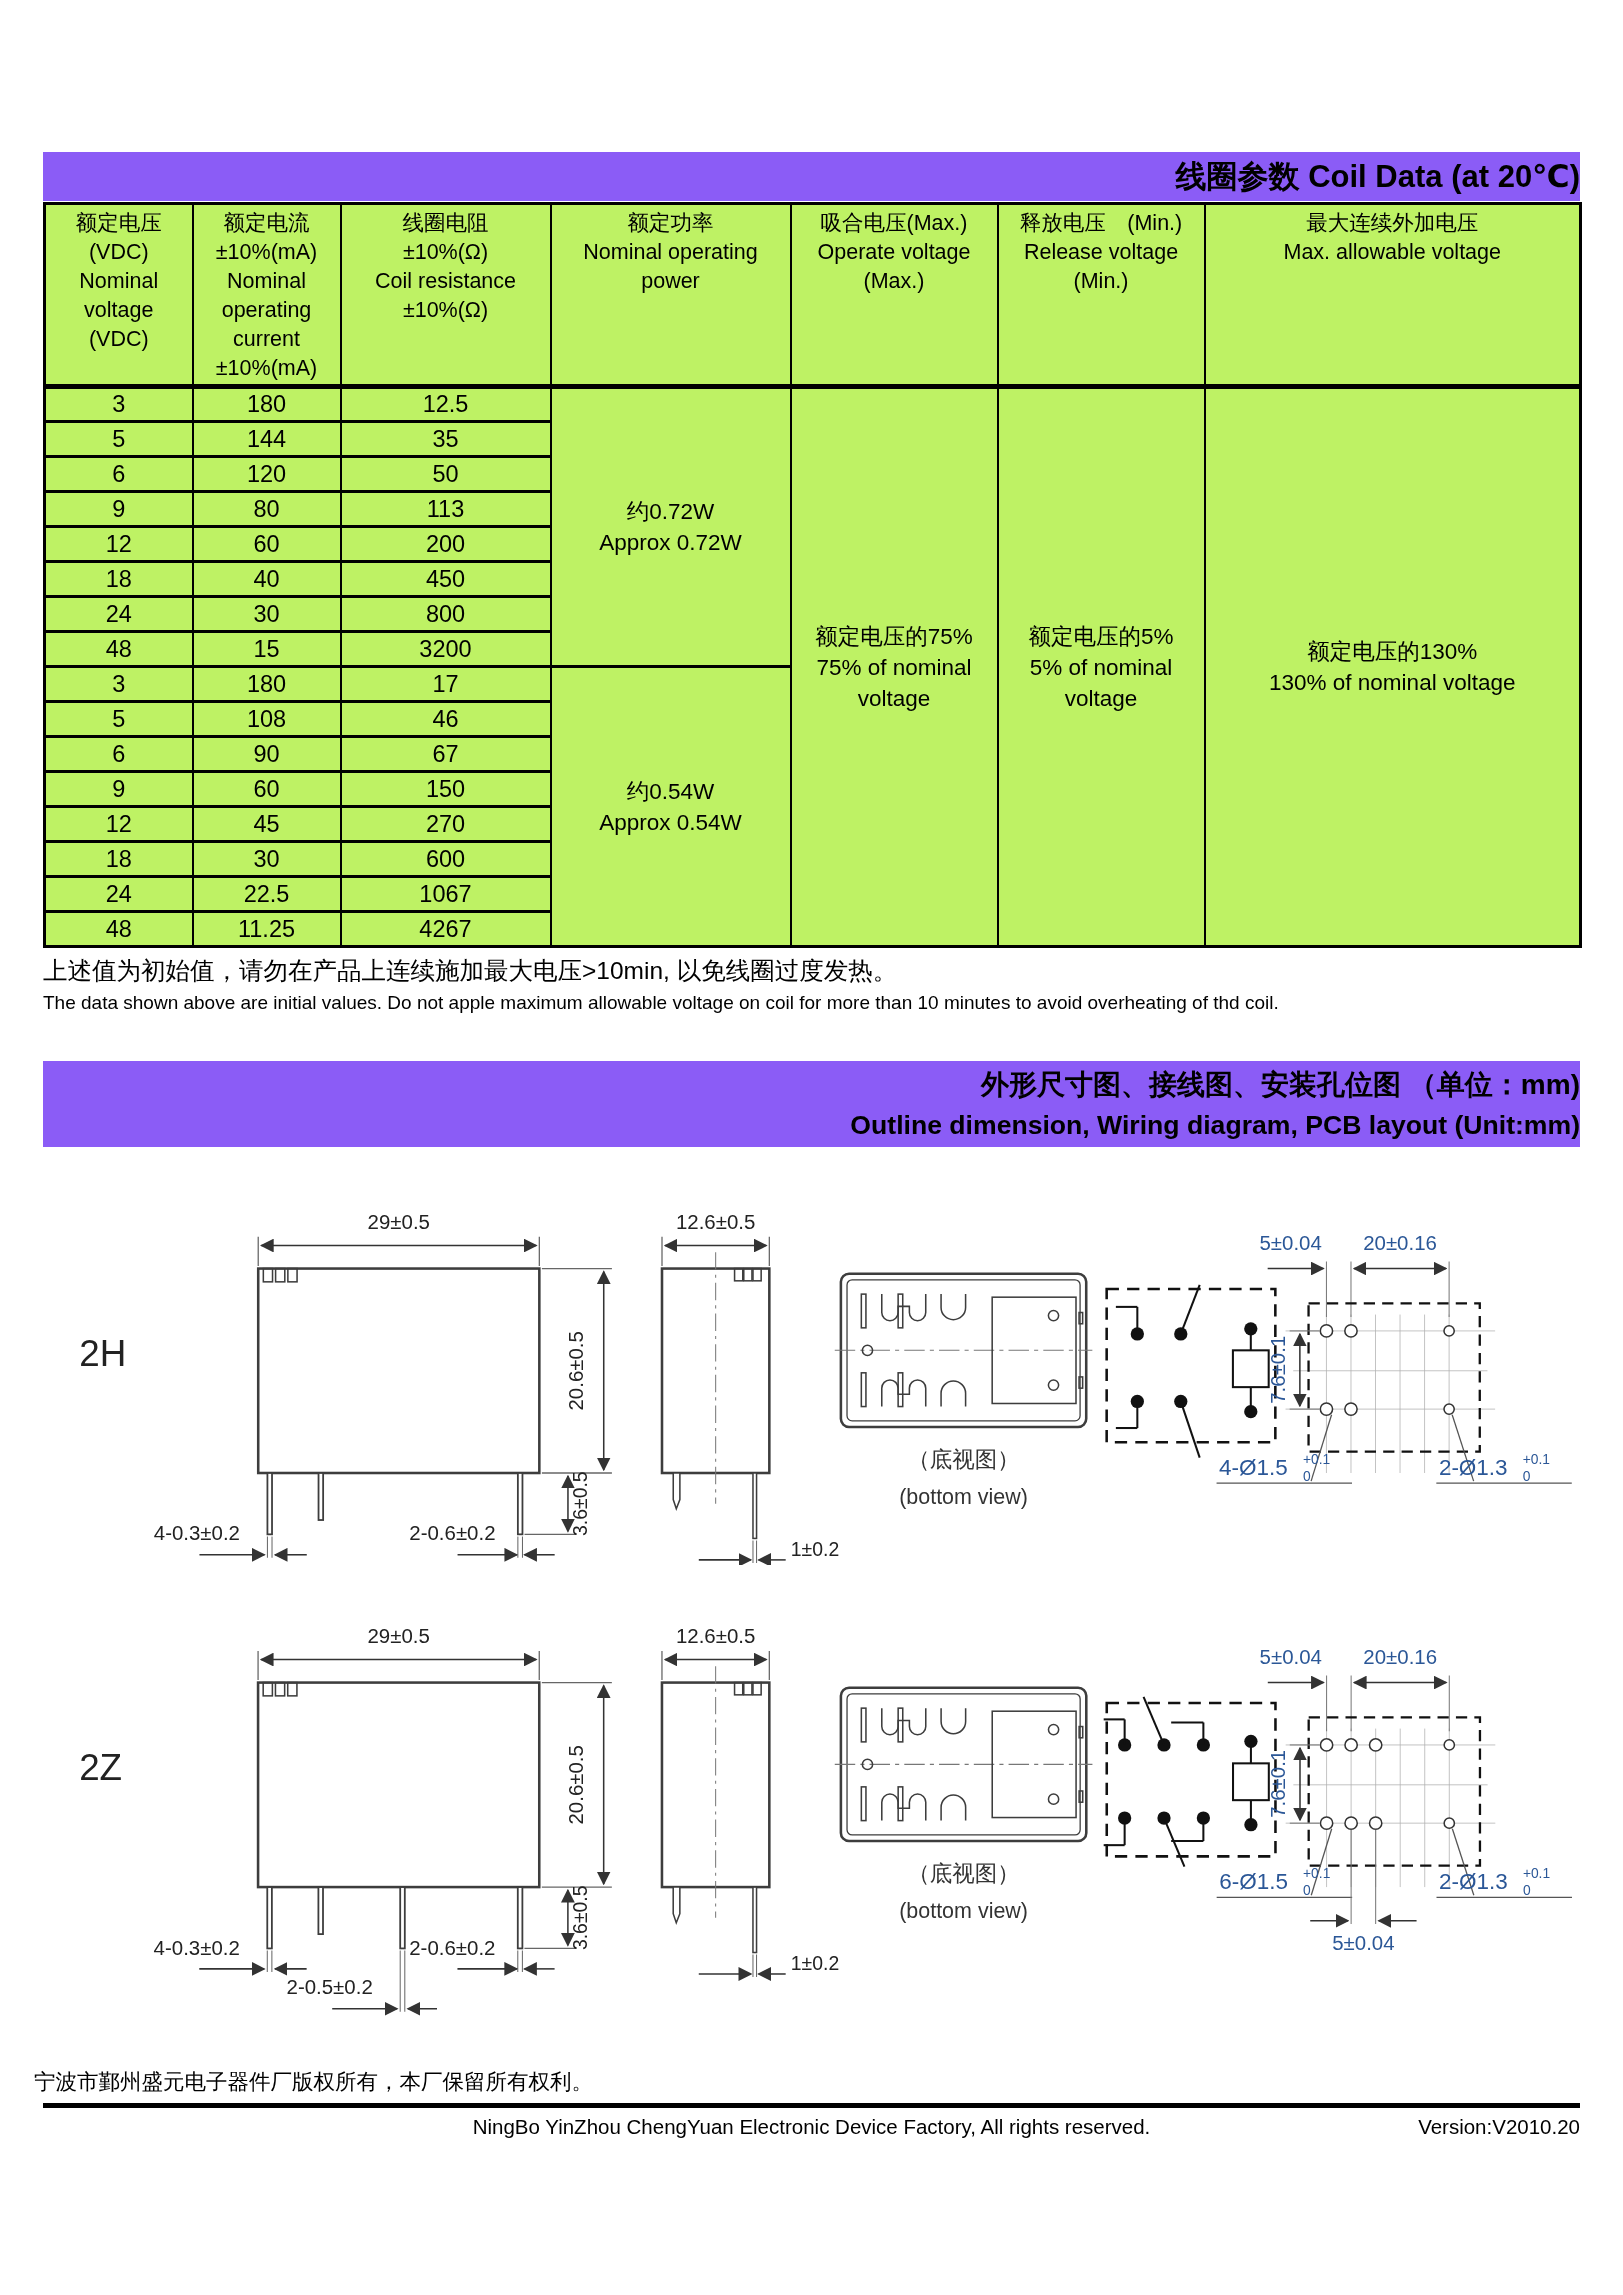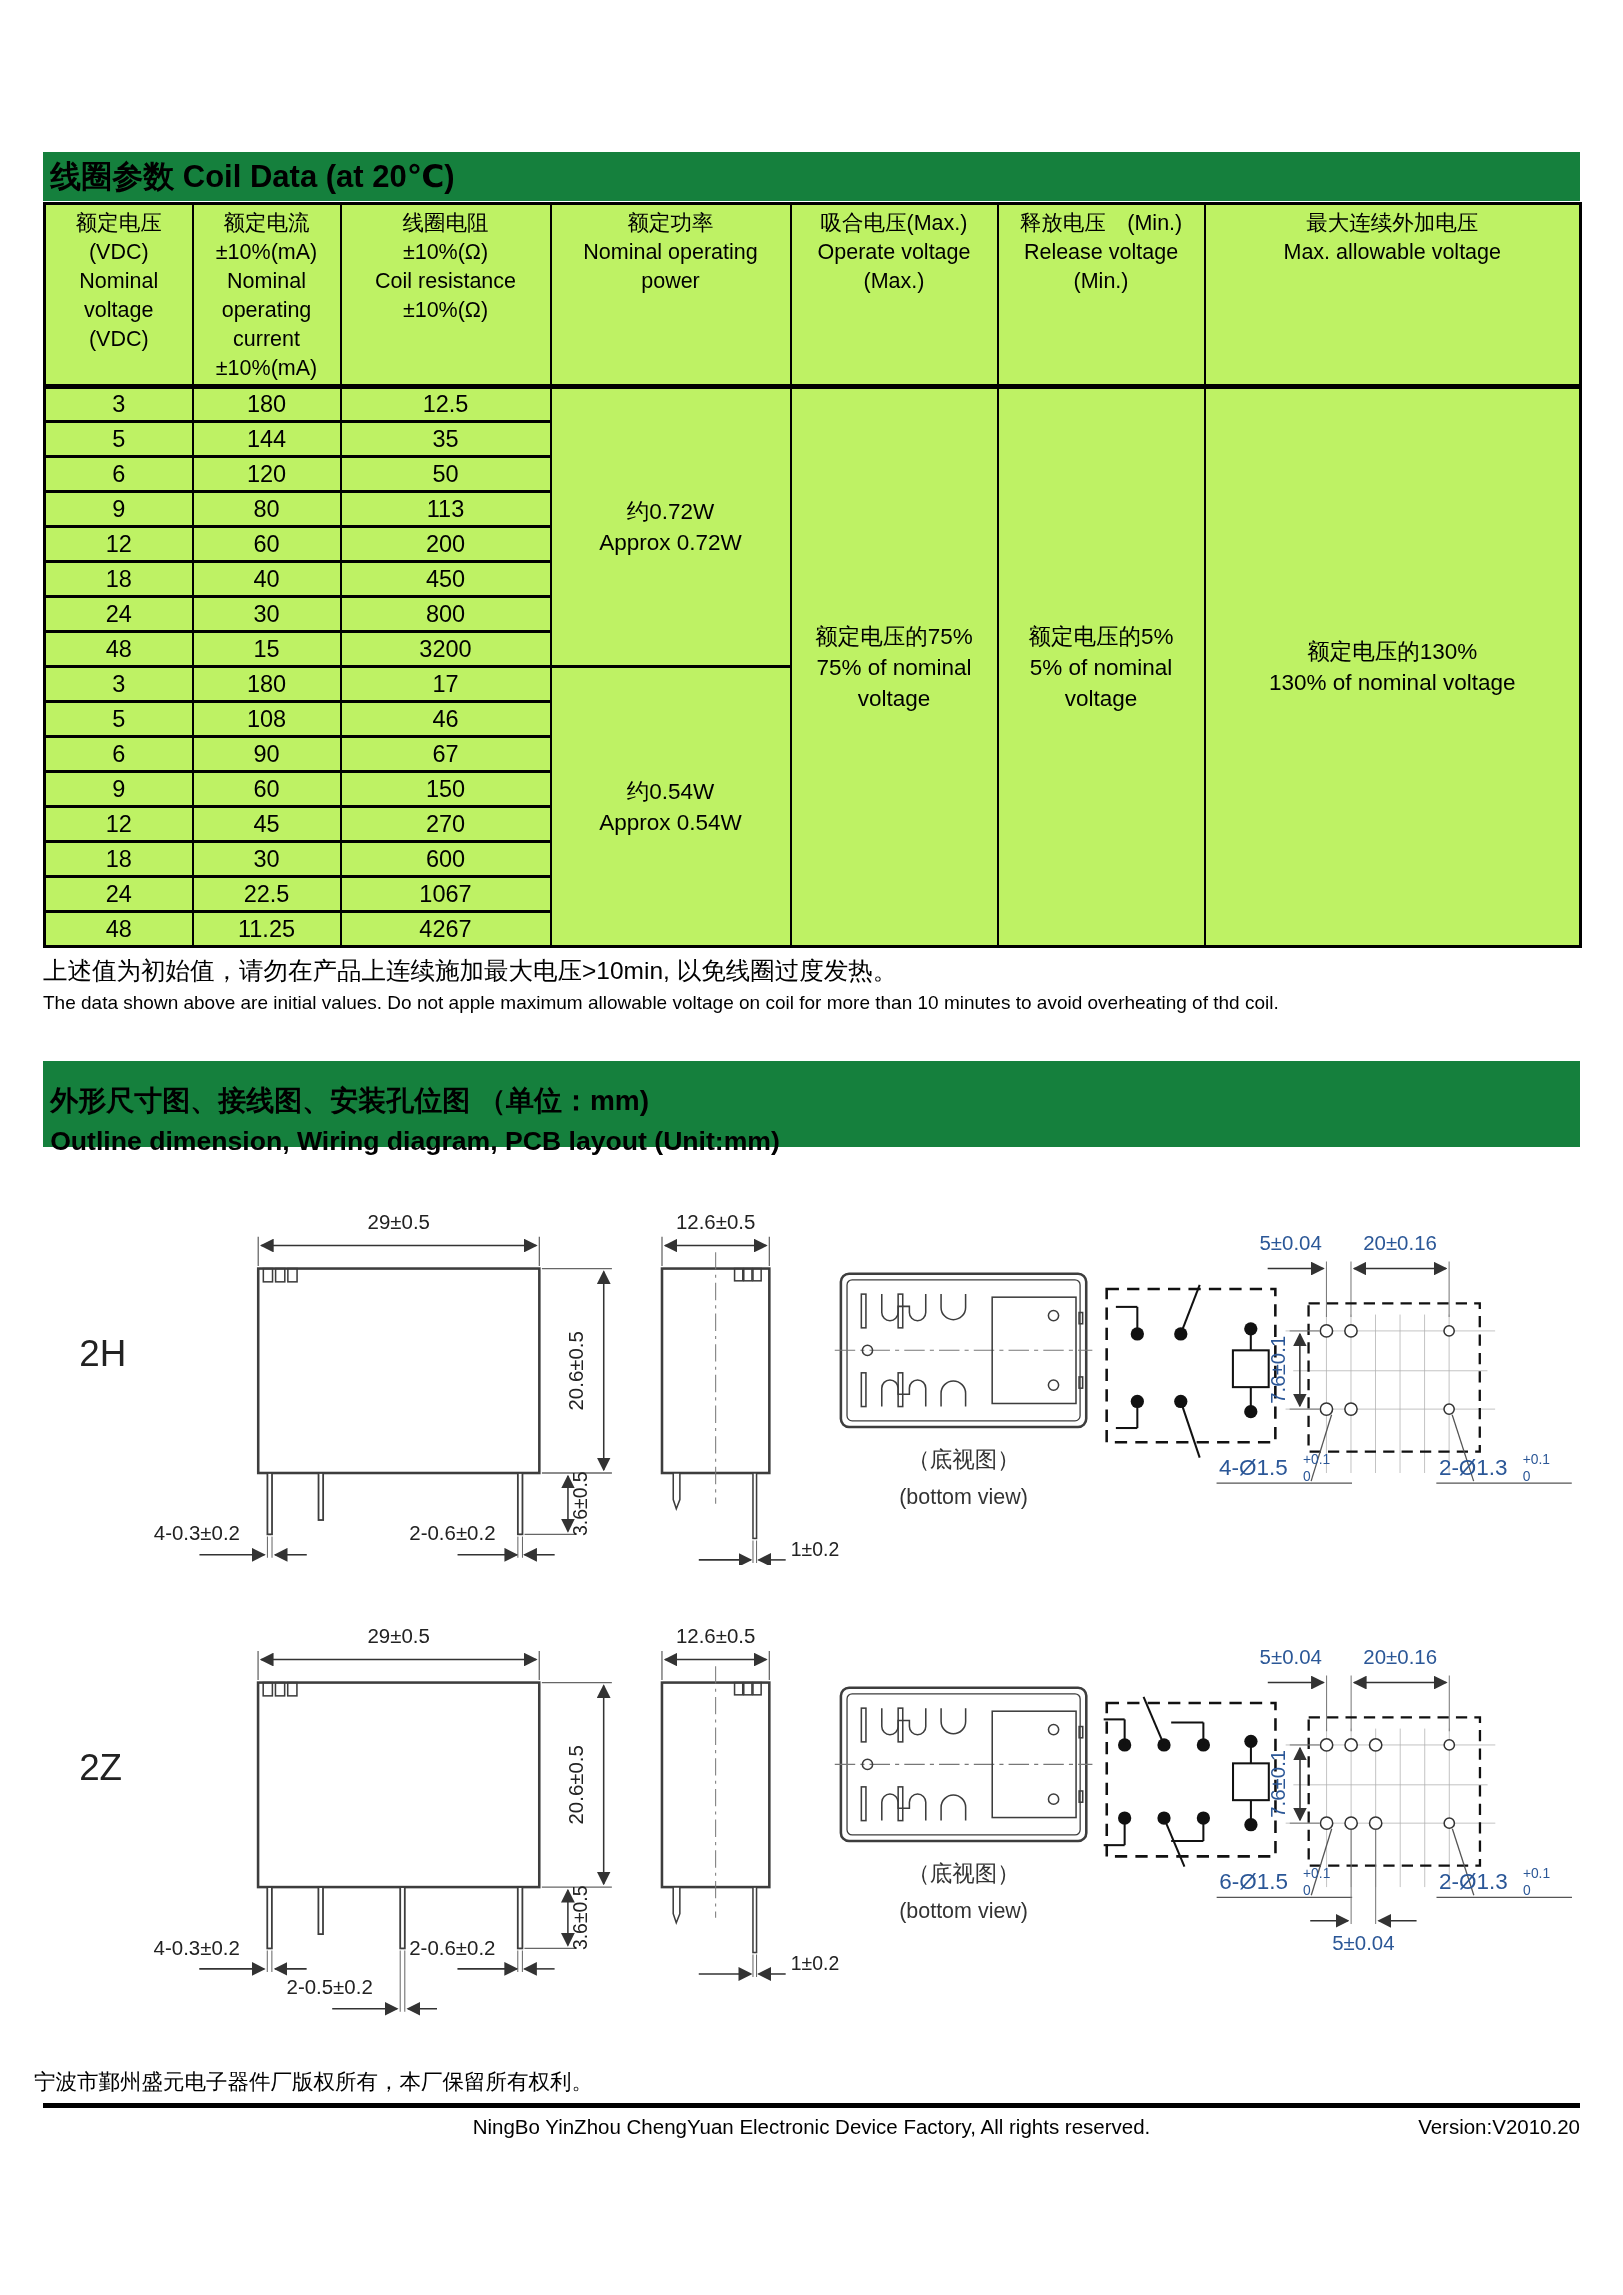--- a/index.html
+++ b/index.html
@@ -1,21 +1,21 @@
 <!DOCTYPE html>
 <html style="font-size:8.2px"><head>
 <meta charset="utf-8">
 <style>
   html,body{margin:0;padding:0;background:#888;}
   .page{position:relative;width:1623px;height:2295px;background:#ffffff;
         font-family:"Liberation Sans","DejaVu Sans",sans-serif;color:#000;overflow:hidden;}
-  .bar{position:absolute;left:43px;width:1537px;background:#15803d;color:#000;box-sizing:border-box;padding-left:7.2px;}
+  .bar{position:absolute;left:43px;width:1537px;background:#8b5cf6;color:#000;box-sizing:border-box;padding-left:7.2px;text-align:right;}
   .bar1{top:152px;height:49px;font-size:31px;font-weight:700;line-height:49px;}
   .bar2{top:1061px;height:86px;}
-  .bar2 .cn{font-size:28px;font-weight:600;line-height:44px;padding-top:18px;}
+  .bar2 .cn{font-size:28px;font-weight:600;line-height:44px;padding-top:2px;}
   .bar2 .en{font-size:26.6px;font-weight:700;line-height:37px;}
   table.coil{position:absolute;left:43px;top:202px;border-collapse:collapse;table-layout:fixed;
              border:3.1px solid #000;background:#bef264;}
   table.coil th{border:2px solid #000;border-bottom:5.6px solid #000;vertical-align:top;
                 font-size:21.5px;font-weight:400;line-height:29px;padding-top:4.1px;text-align:center;}
   table.coil td{border:2px solid #000;border-top-width:3.1px;border-bottom-width:3.1px;
                 text-align:center;font-size:23.5px;font-weight:400;vertical-align:middle;}
   table.coil thead tr{height:163px;}
   table.coil tbody tr{height:35px;}
   table.coil td.merged{font-size:22.5px;line-height:31px;}

